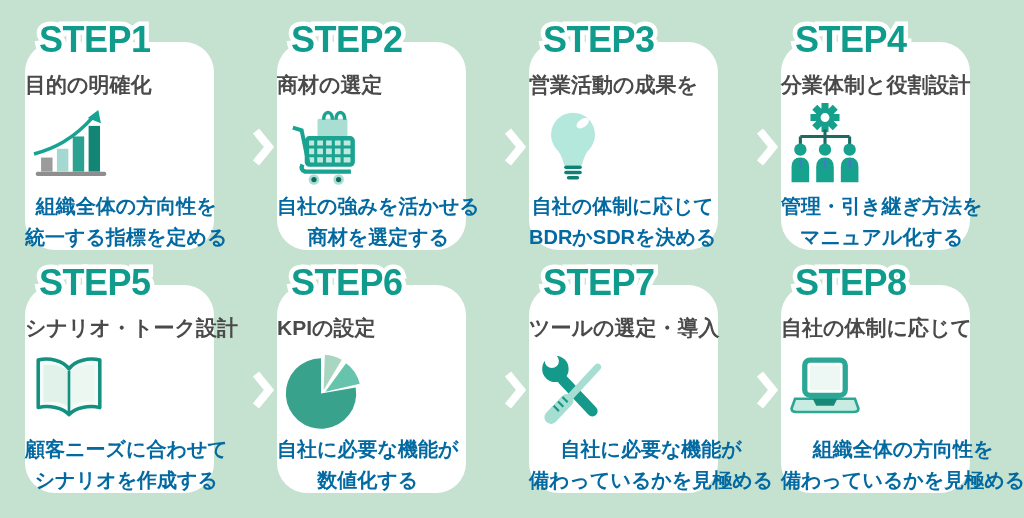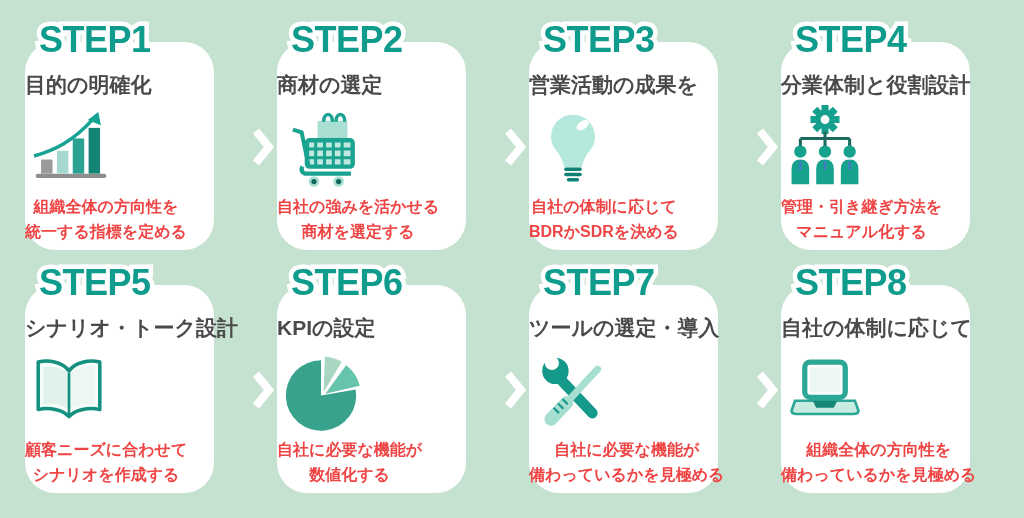--- a/index.html
+++ b/index.html
@@ -27,21 +27,21 @@
   }
   .step-label .fill{position:relative;color:#0f9c8c;}
   .card-title{
     font-size:21px;font-weight:bold;color:#4a4a4a;
     white-space:nowrap;line-height:1.2;
   }
   .icon-box{
     height:92px;margin-top:6px;display:flex;align-items:center;justify-content:center;
   }
   .card-desc{
-    font-size:16px;font-weight:bold;color:#ef4444;text-align:center;
+    font-size:20px;font-weight:bold;color:#0369a1;text-align:center;
     line-height:1.55;white-space:nowrap;
   }
   .chevron{position:absolute;width:22px;height:38px;}
 </style>
 </head>
 <body>
 
 <div class="canvas">
 
   <div class="card" style="left:25px;top:42px">

